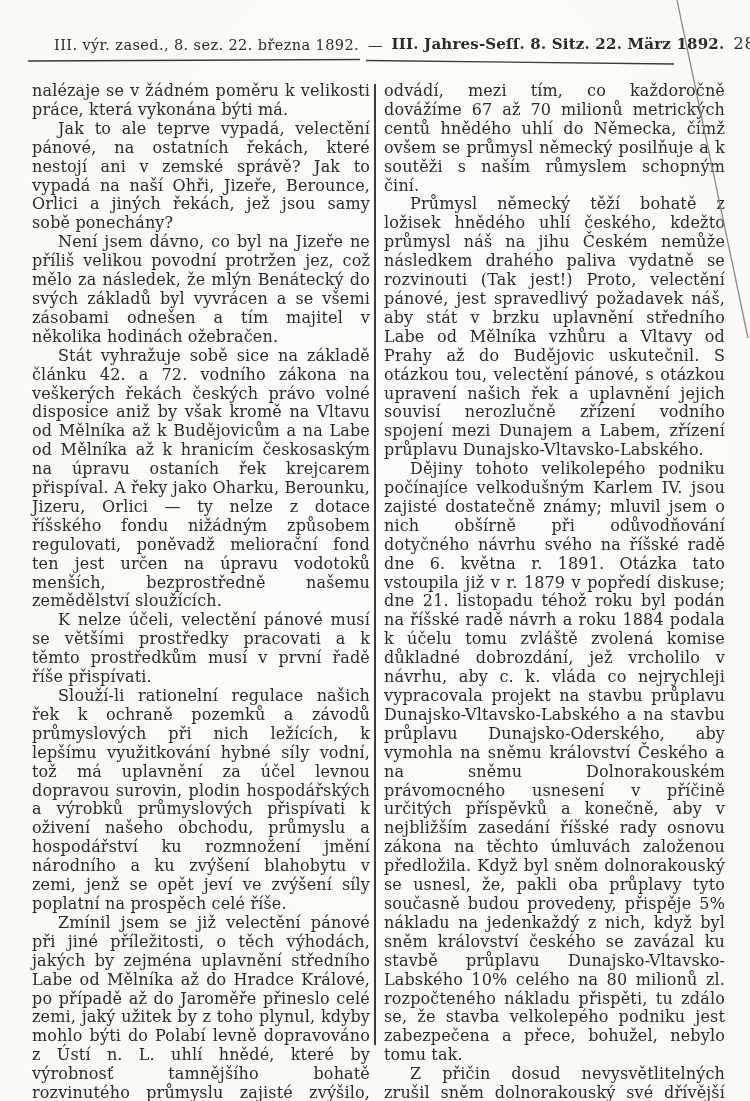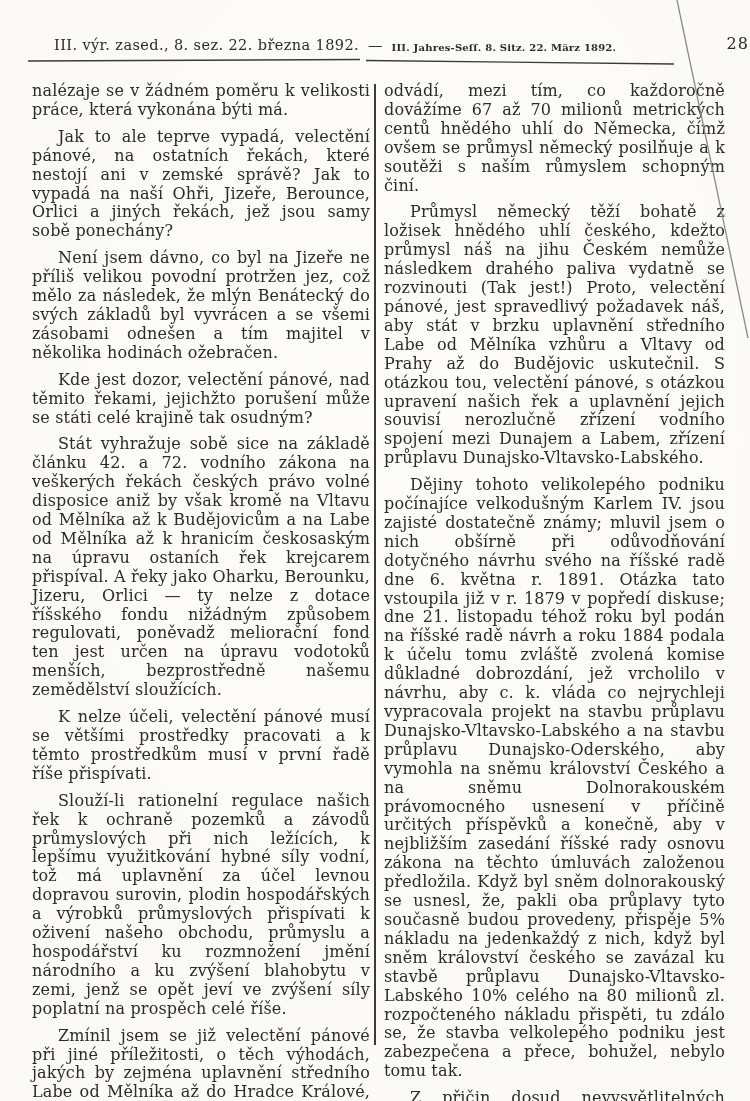--- a/index.html
+++ b/index.html
@@ -28,38 +28,38 @@
     left:30px;top:34px;width:706px;
     display:flex;align-items:flex-end;gap:9px;
     white-space:nowrap;
     margin-left:24px;
   }
   .h-cz{
     font-size:14.5px;letter-spacing:.4px;
   }
   .h-dash{font-size:14.5px;}
   .h-de{
-    font-size:10px;font-weight:700;letter-spacing:.2px;
+    font-size:15px;font-weight:700;letter-spacing:.2px;
   }
   .h-num{
     margin-left:auto;
     font-size:16px;font-weight:400;letter-spacing:1px;
   }
   
   .col{
     position:absolute;top:82px;
     font-size:16px;line-height:18.9px;
     text-align:justify;
     letter-spacing:.15px;
     hyphens:auto;
   }
   .col-left{left:32px;width:338px;}
   .col-right{left:384px;width:341px;}
   .col p{margin:0;padding:0;}
-  .col p.ind{text-indent:26px;margin-top:8px;}
+  .col p.ind{text-indent:26px;}
   .divider{
     position:absolute;
     left:374px;top:84px;
     width:2px;height:961px;
     background:var(--rule);
   }
   
   .artifacts{
     position:absolute;left:0;top:0;width:750px;height:1101px;
     pointer-events:none;
@@ -74,21 +74,20 @@
     <span class="h-cz">III. výr. zased., 8. sez. 22. března 1892.</span>
     <span class="h-dash">—</span>
     <span class="h-de">III. Jahres-Seſſ. 8. Sitz. 22. März 1892.</span>
     <span class="h-num">283</span>
   </div>
 
   <div class="col col-left">
     <p>nalézaje se v žádném poměru k velikosti práce, která vykonána býti má.</p>
     <p class="ind">Jak to ale teprve vypadá, velectění pánové, na ostatních řekách, které nestojí ani v zemské správě? Jak to vypadá na naší Ohři, Jizeře, Berounce, Orlici a jiných řekách, jež jsou samy sobě ponechány?</p>
     <p class="ind">Není jsem dávno, co byl na Jizeře ne příliš velikou povodní protržen jez, což mělo za následek, že mlýn Benátecký do svých základů byl vyvrácen a se všemi zásobami odnešen a tím majitel v několika hodinách ožebračen.</p>
-    <p class="ind">Kde jest dozor, velectění pánové, nad těmito řekami, jejichžto porušení může se státi celé krajině tak osudným?</p>
     <p class="ind">Stát vyhražuje sobě sice na základě článku 42. a 72. vodního zákona na veškerých řekách českých právo volné disposice aniž by však kromě na Vltavu od Mělníka až k Budějovicům a na Labe od Mělníka až k hranicím českosaským na úpravu ostaních řek krejcarem přispíval. A řeky jako Oharku, Berounku, Jizeru, Orlici — ty nelze z dotace říšského fondu nižádným způsobem regulovati, poněvadž meliorační fond ten jest určen na úpravu vodotoků menších, bezprostředně našemu zemědělství sloužících.</p>
     <p class="ind">K nelze účeli, velectění pánové musí se většími prostředky pracovati a k těmto prostředkům musí v první řadě říše přispívati.</p>
     <p class="ind">Slouží-li rationelní regulace našich řek k ochraně pozemků a závodů průmyslových při nich ležících, k lepšímu využitkování hybné síly vodní, tož má uplavnění za účel levnou dopravou surovin, plodin hospodářských a výrobků průmyslových přispívati k oživení našeho obchodu, průmyslu a hospodářství ku rozmnožení jmění národního a ku zvýšení blahobytu v zemi, jenž se opět jeví ve zvýšení síly poplatní na prospěch celé říše.</p>
     <p class="ind">Zmínil jsem se již velectění pánové při jiné příležitosti, o těch výhodách, jakých by zejména uplavnění středního Labe od Mělníka až do Hradce Králové, po případě až do Jaroměře přineslo celé zemi, jaký užitek by z toho plynul, kdyby mohlo býti do Polabí levně dopravováno z Ústí n. L. uhlí hnědé, které by výrobnosť tamnějšího bohatě rozvinutého průmyslu zajisté zvýšilo, jenž ročně nepočítané miliony za pruské uhlí do ciziny</p>
   </div>
 
   <div class="divider"></div>
 
   <div class="col col-right">
     <p>odvádí, mezi tím, co každoročně dovážíme 67 až 70 milionů metrických centů hnědého uhlí do Německa, čímž ovšem se průmysl německý posilňuje a k soutěži s naším růmyslem schopným činí.</p>

